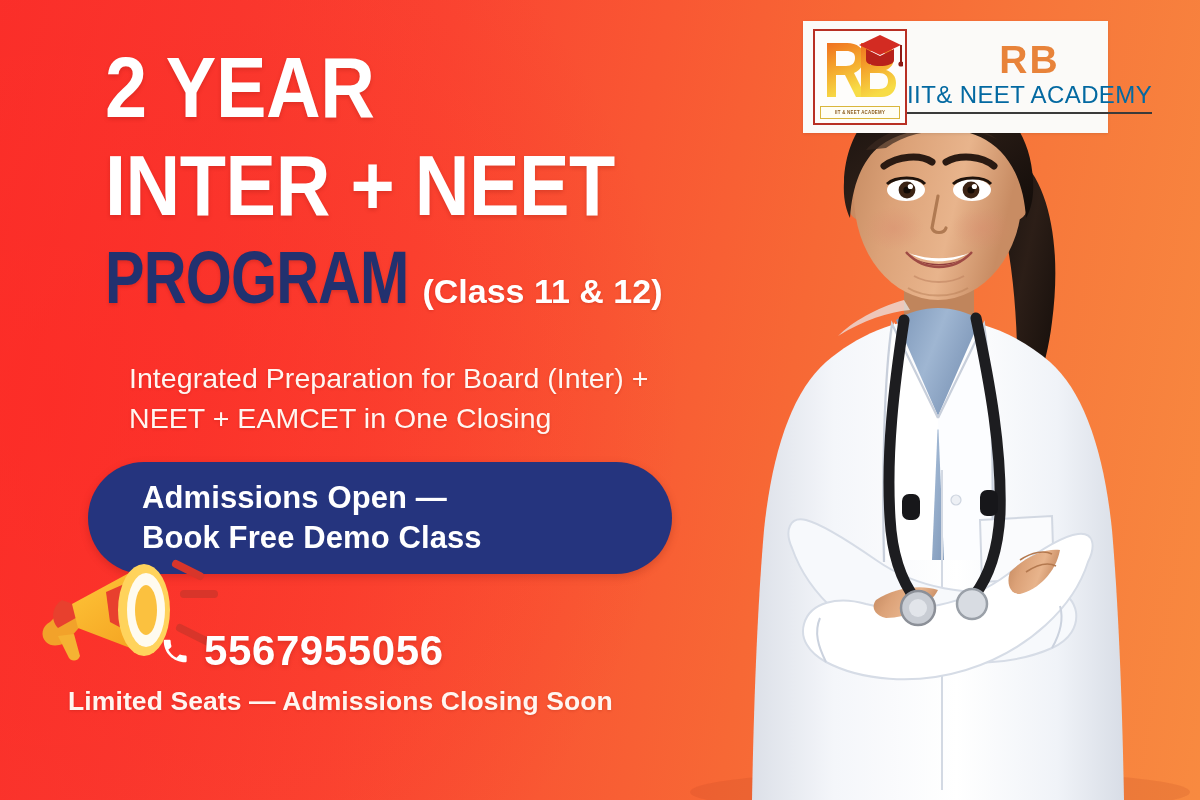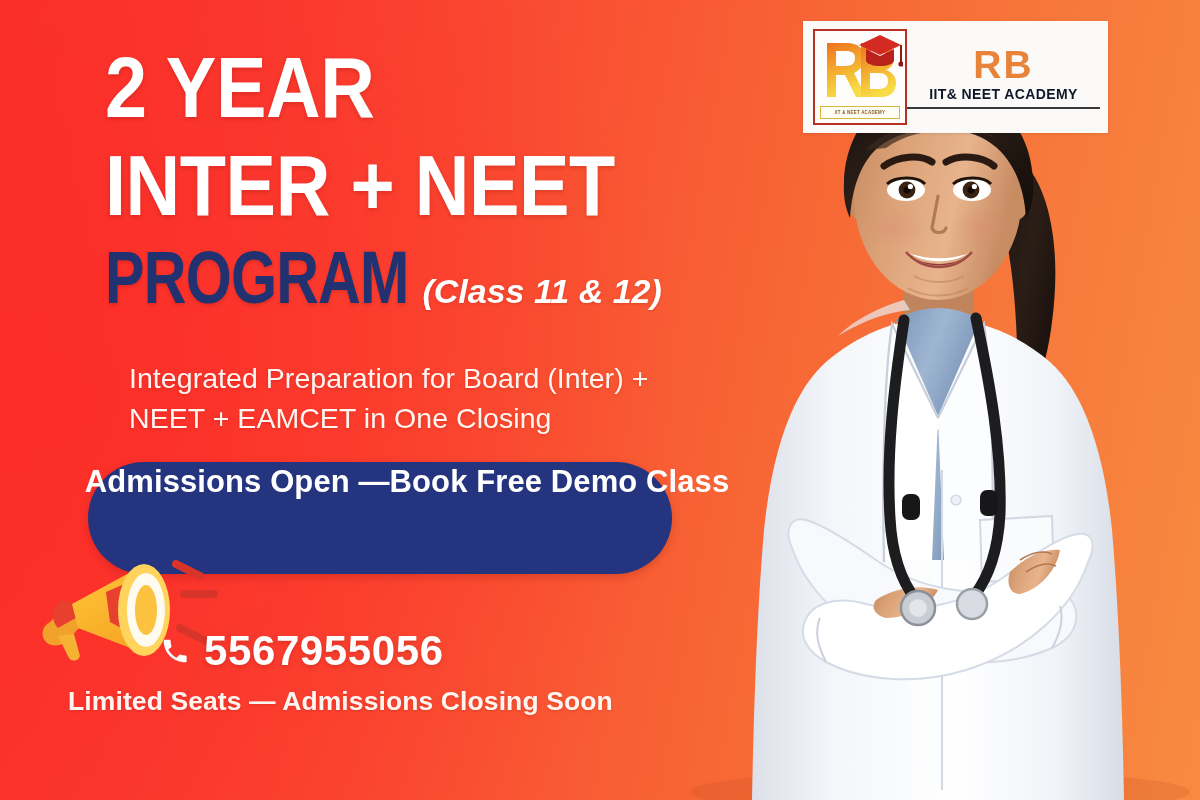--- a/index.html
+++ b/index.html
@@ -62,21 +62,21 @@
     font-size:4.4px; letter-spacing:0.25px;
     color:#8A5A1C; font-weight:700;
     white-space:nowrap; transform:scaleY(1.1);
   }
   .logo-text { flex:1 1 auto; padding-left:0; text-align:center; }
   .logo-rb {
     font-size:39px; font-weight:700; color:#E8833A;
     letter-spacing:2px; line-height:1; margin-bottom:3px;
   }
   .logo-sub {
-    font-size:14px; font-weight:700; color:#0f172a;
+    font-size:24px; font-weight:400; color:#0369a1;
     letter-spacing:0.4px; line-height:1.05; white-space:nowrap;
   }
   .logo-rule {
     margin-top:5px; height:2px; background:#3A3A3A;
   }
 
   
   .doctor { position:absolute; right:0; bottom:0; width:520px; height:800px; }
 
   
@@ -105,40 +105,39 @@
     letter-spacing:-1px; line-height:0.94;
     transform:scaleX(0.80); transform-origin:left center;
     text-shadow:0 2px 4px rgba(90,10,8,0.18);
     white-space:nowrap;
   }
   .hl-class {
     font-size:34px; font-weight:700; color:#FFFFFF;
     white-space:nowrap;
     margin-left:-70px;
     text-shadow:0 1px 3px rgba(120,15,10,0.22);
-    font-style:italic;
   }
 
   
   .subtitle {
     position:absolute; left:105px; top:358px; z-index:4;
     width:640px;
     font-size:28.5px; font-weight:400; color:#FFF6F1;
     line-height:1.42; letter-spacing:0.05px;
     text-shadow:0 1px 3px rgba(120,15,10,0.20);
   }
   .subtitle div { white-space:nowrap;margin-left:24px; }
 
   
   .cta {
     position:absolute; left:88px; top:462px; z-index:5;
     width:584px; height:112px;
     background:#25347E;
     border-radius:56px;
-    display:flex; flex-direction:row; justify-content:center;
+    display:flex; flex-direction:column; justify-content:center;
     padding-left:54px;
     box-shadow:0 3px 9px rgba(100,15,10,0.22);
   }
   .cta-line {
     font-size:31px; font-weight:700; color:#FFFFFF;
     line-height:1.30; letter-spacing:0.1px; white-space:nowrap;
   }
 
   
   .megaphone { position:absolute; left:34px; top:552px; width:196px; height:120px; z-index:6; }

